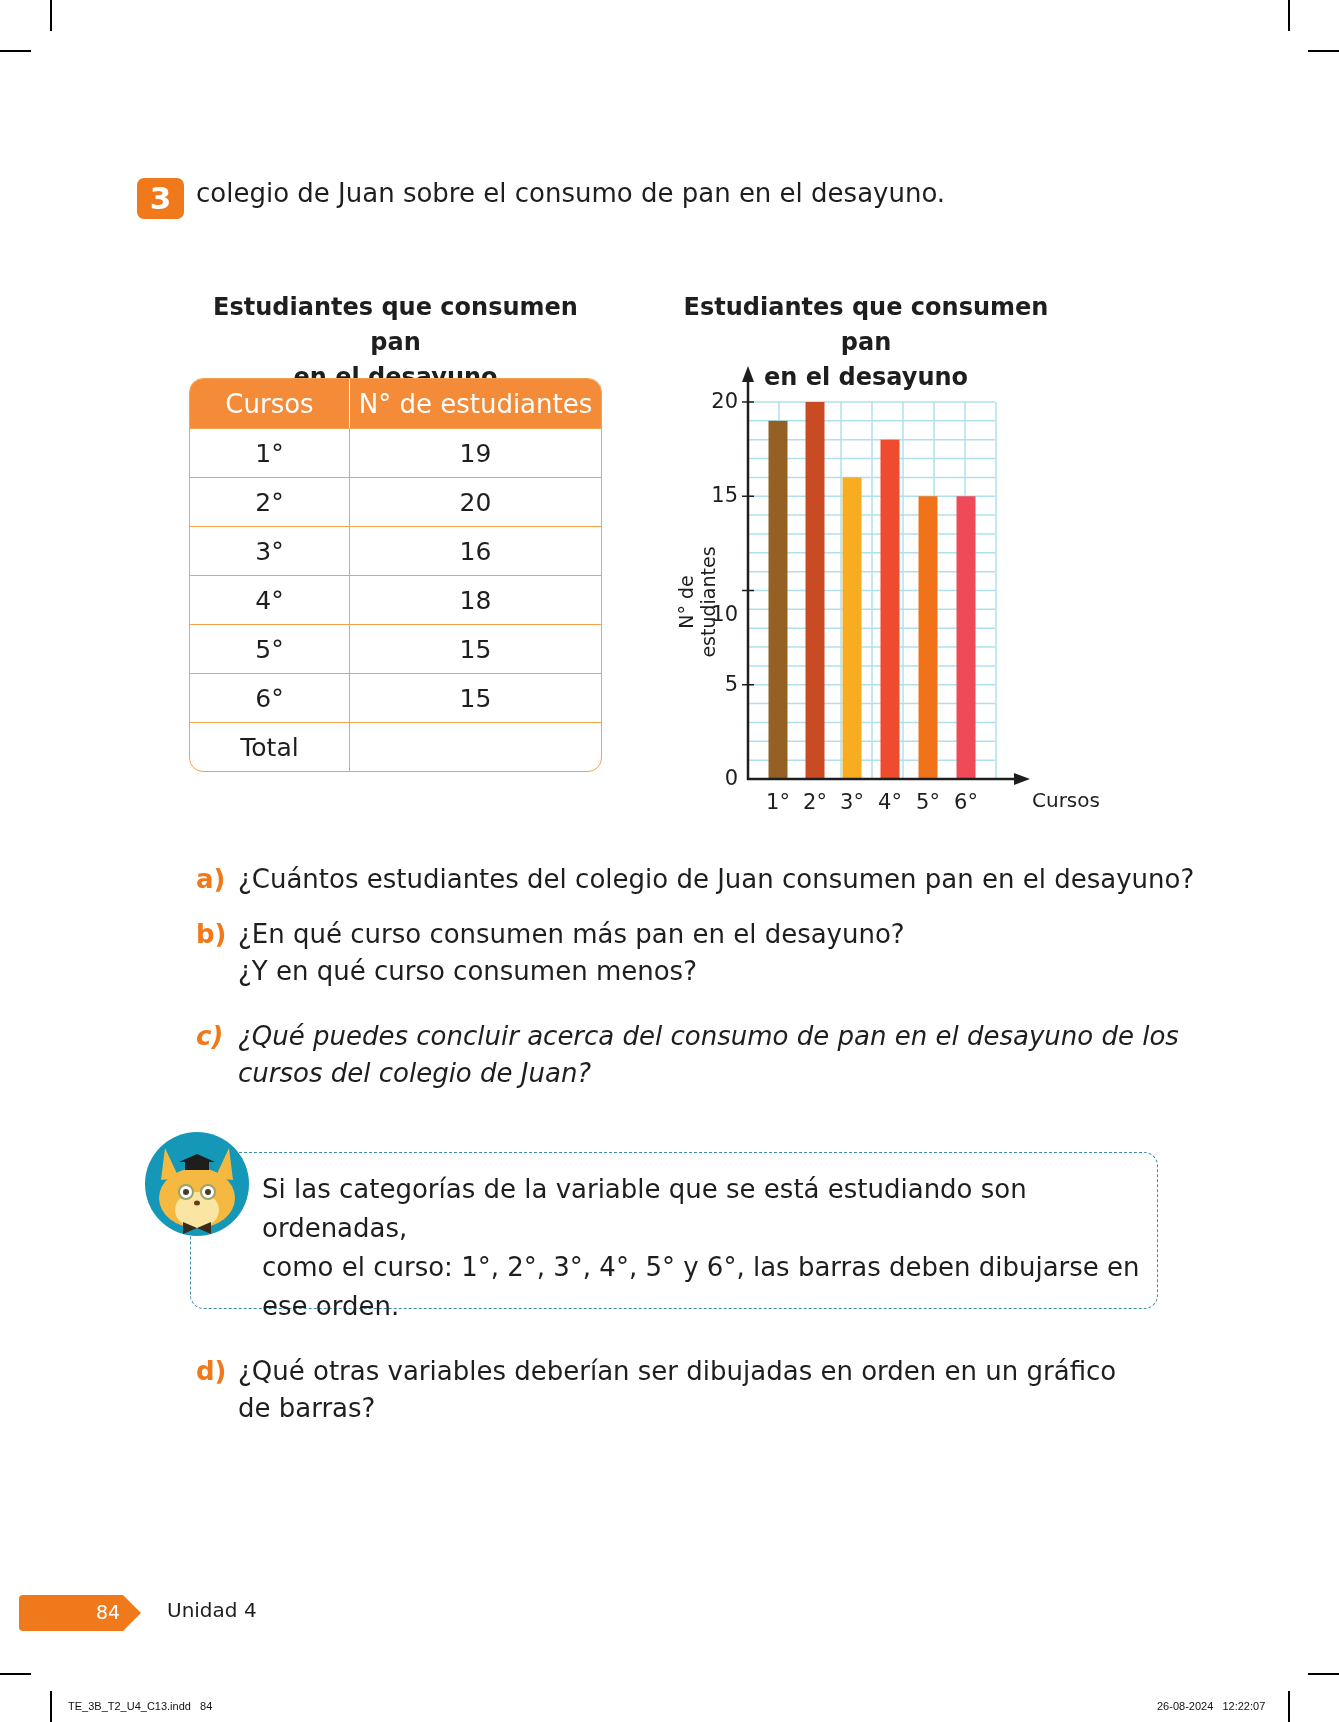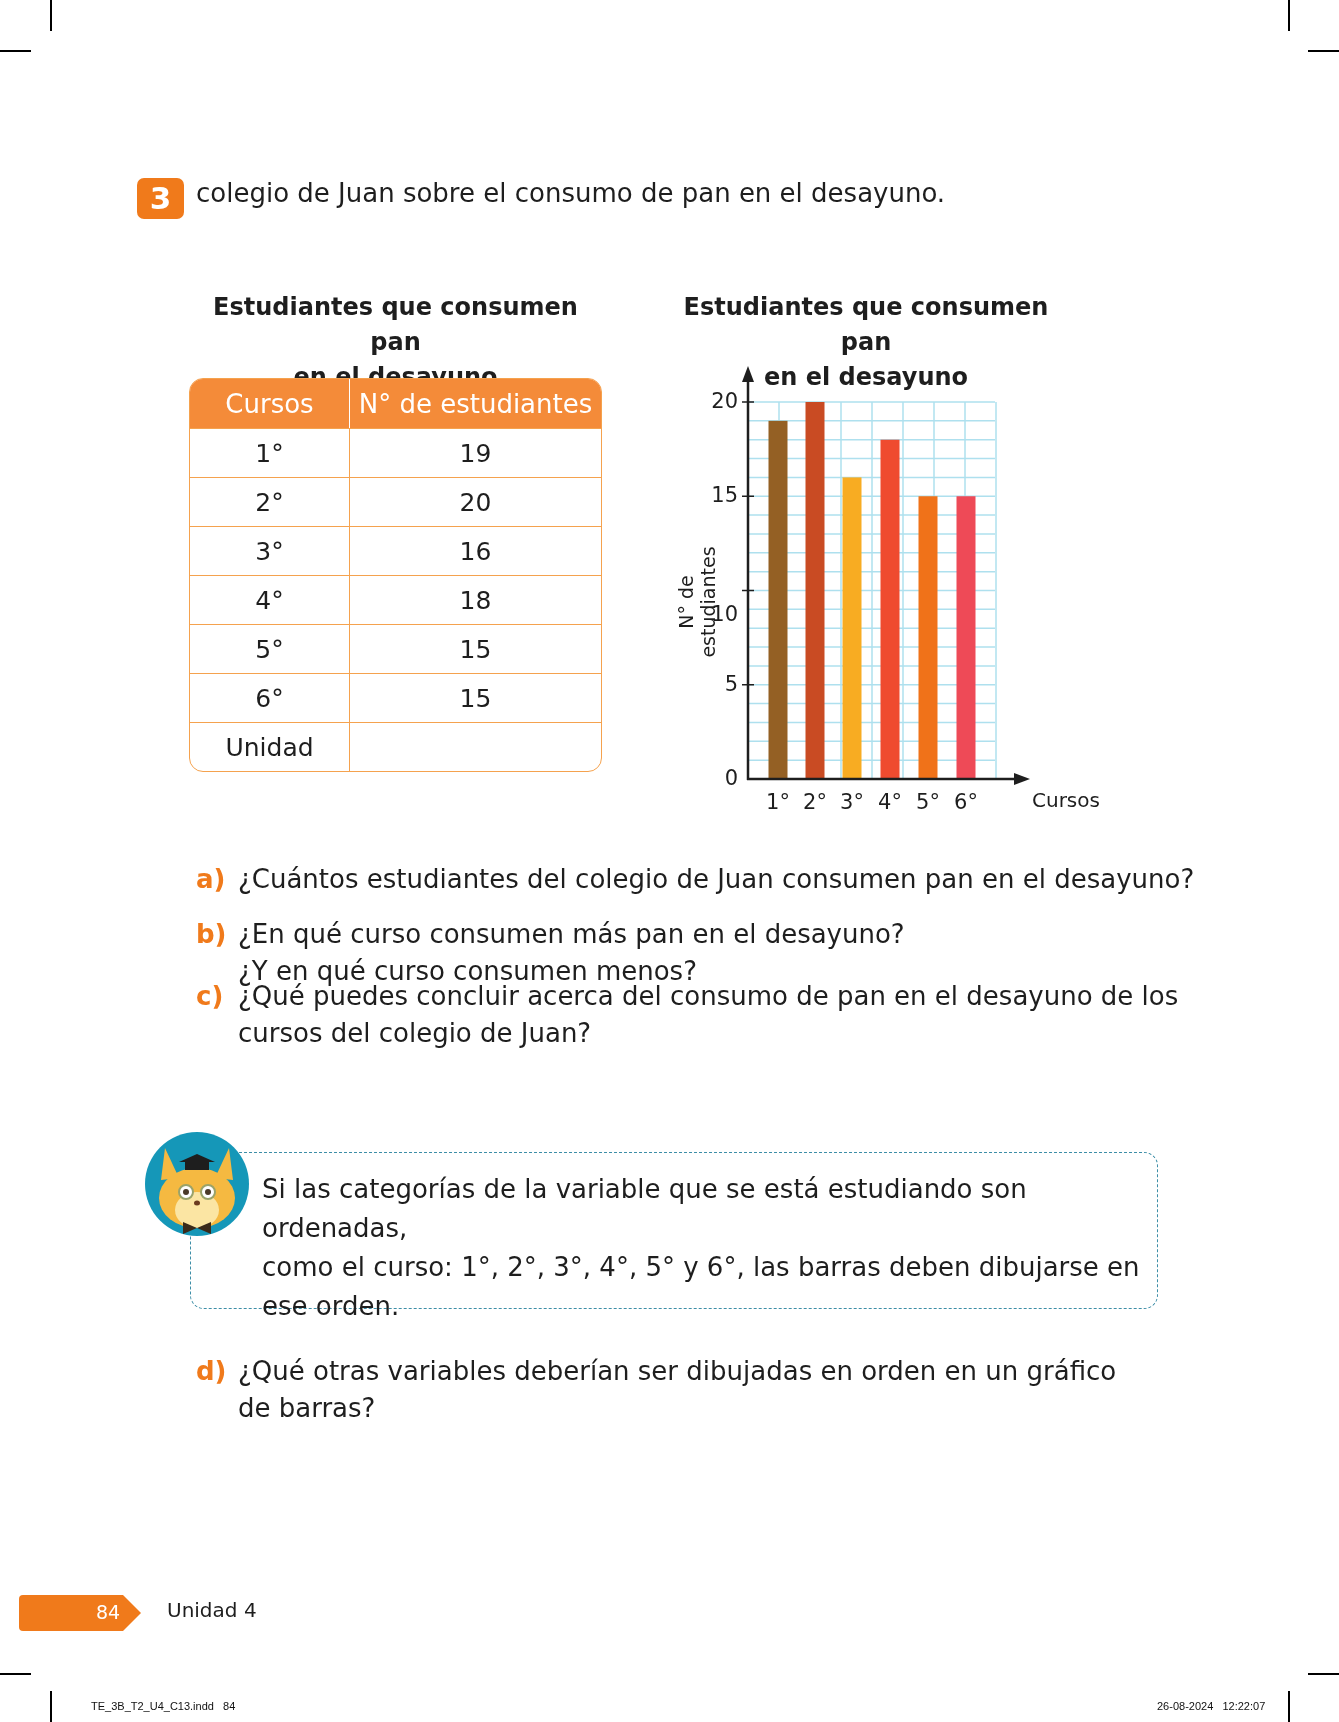--- a/index.html
+++ b/index.html
@@ -76,21 +76,21 @@
       </tr>
     <tr>
         <td>5°</td>
         <td>15</td>
       </tr>
     <tr>
         <td>6°</td>
         <td>15</td>
       </tr>
     <tr>
-        <td>Unidad</td>
+        <td>Total</td>
         <td></td>
       </tr>
   </tbody>
 </table>
 
 <div class="abs caption" style="left:666px;top:290px;width:400px;">
   <div>Estudiantes que consumen pan</div>
   <div>en el desayuno</div>
 </div>
 
@@ -166,21 +166,21 @@
   </div>
 <div class="abs" style="left:1032px;top:788px;font-size:20px;">Cursos</div>
 
 <div class="abs q" style="top:861px;">
   <span class="letter">a)</span><span>¿Cuántos estudiantes del colegio de Juan consumen pan en el desayuno?</span>
 </div>
 <div class="abs q" style="top:916px;">
   <span class="letter">b)</span><span>¿En qué curso consumen más pan en el desayuno?</span>
   <span class="cont">¿Y en qué curso consumen menos?</span>
 </div>
-<div class="abs q" style="top:978px;">
+<div class="abs q" style="top:1018px;font-style:italic;">
   <span class="letter">c)</span><span>¿Qué puedes concluir acerca del consumo de pan en el desayuno de los</span>
   <span class="cont">cursos del colegio de Juan?</span>
 </div>
 
 <div class="abs tip"></div>
 <svg class="abs" style="left:143px;top:1128px;" width="108" height="108" viewBox="0 0 108 108">
   <circle cx="54" cy="56" r="52" fill="#1597b8"></circle>
   <polygon points="22,20 36,50 18,52" fill="#f5b941"></polygon>
   <polygon points="86,20 72,50 90,52" fill="#f5b941"></polygon>
   <ellipse cx="54" cy="70" rx="38" ry="30" fill="#f5b941"></ellipse>
@@ -204,14 +204,14 @@
 <div class="abs q" style="top:1353px;">
   <span class="letter">d)</span><span>¿Qué otras variables deberían ser dibujadas en orden en un gráfico</span>
   <span class="cont">de barras?</span>
 </div>
 
 <svg class="abs foot-tag" width="122" height="36" viewBox="0 0 122 36">
   <path d="M4 0 H104 L122 18 L104 36 H4 Q0 36 0 32 V4 Q0 0 4 0 Z" fill="#f07a1b"></path>
 </svg>
 <div class="abs" style="left:96px;top:1601px;color:#fff;font-size:19px;">84</div>
 <div class="abs foot-unit">Unidad 4</div>
-<div class="abs slug" style="left:68px;top:1700px;white-space:pre;margin-left:23px;">TE_3B_T2_U4_C13.indd   84</div>
+<div class="abs slug" style="left:68px;top:1700px;white-space:pre;">TE_3B_T2_U4_C13.indd   84</div>
 <div class="abs slug" style="left:1157px;top:1700px;white-space:pre;">26-08-2024   12:22:07</div>
 
 </body></html>

